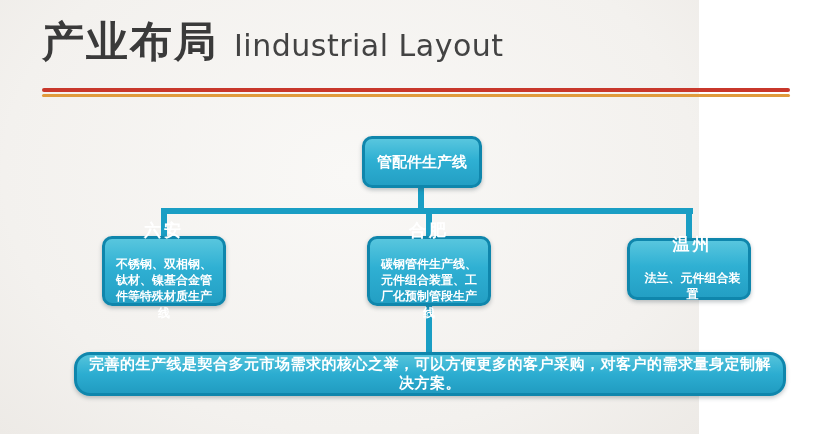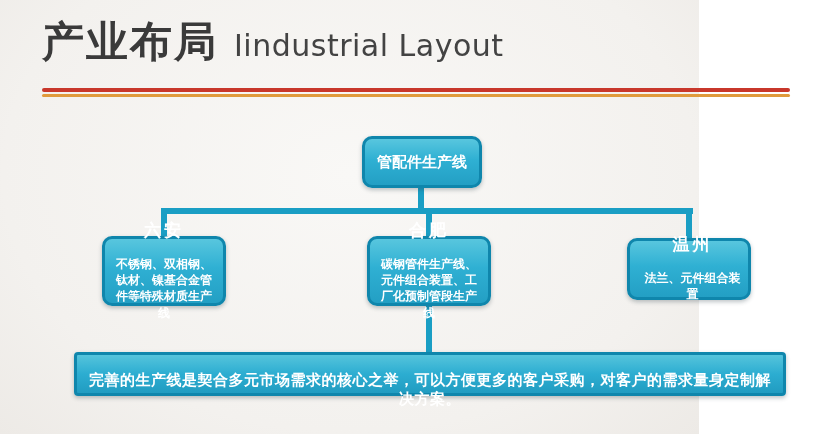--- a/index.html
+++ b/index.html
@@ -119,31 +119,31 @@
   
   .summary-bar {
     position: absolute;
     left: 74px;
     top: 352px;
     width: 712px;
     height: 44px;
     box-sizing: border-box;
     background: linear-gradient(180deg, #55c4dc 0%, #2cadd1 50%, #219cc1 100%);
     border: 3px solid #0f86ac;
-    border-radius: 4px;
+    border-radius: 16px;
     display: flex;
     align-items: flex-start;
     justify-content: center;
     color: #ffffff;
     font-size: 15px;
     font-weight: 800;
     text-align: center;
     letter-spacing: 0.5px;
     box-shadow: 0 2px 4px rgba(40, 60, 70, 0.30);
-    padding: 16px 8px;
+    padding: 0 8px;
   }
 </style>
 </head>
 <body>
 
 <div class="stage">
 
   <div class="title-row">
     <span class="title-cn">产业布局</span>
     <span class="title-en">Iindustrial Layout</span>

